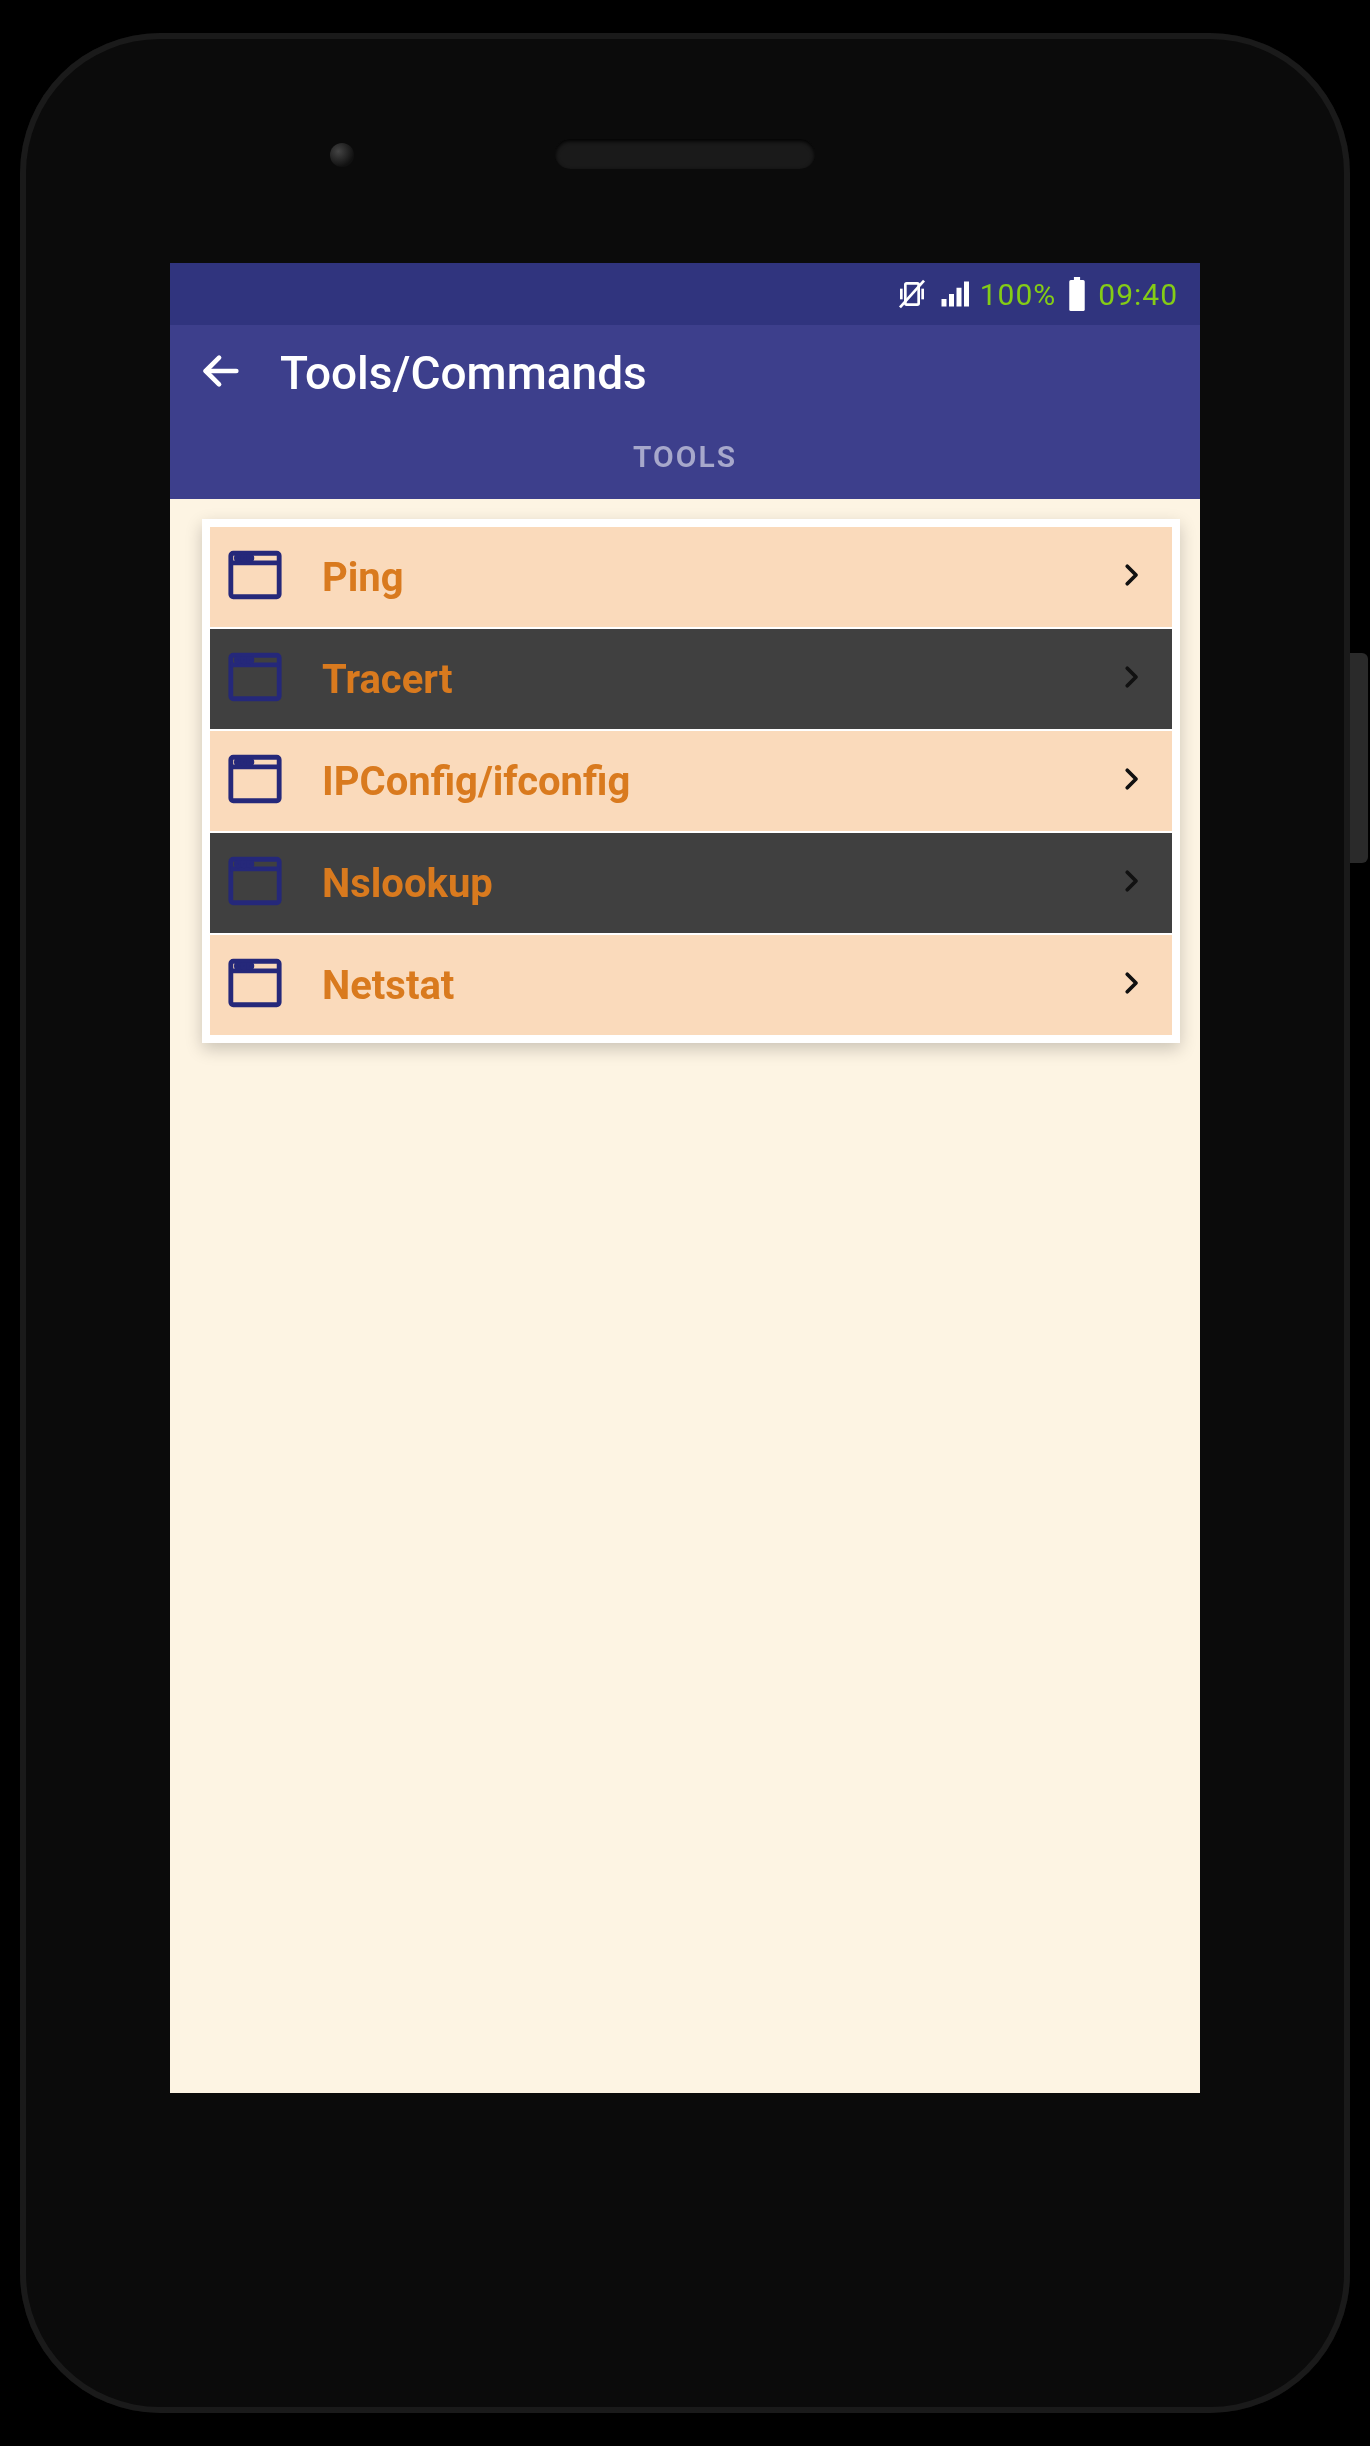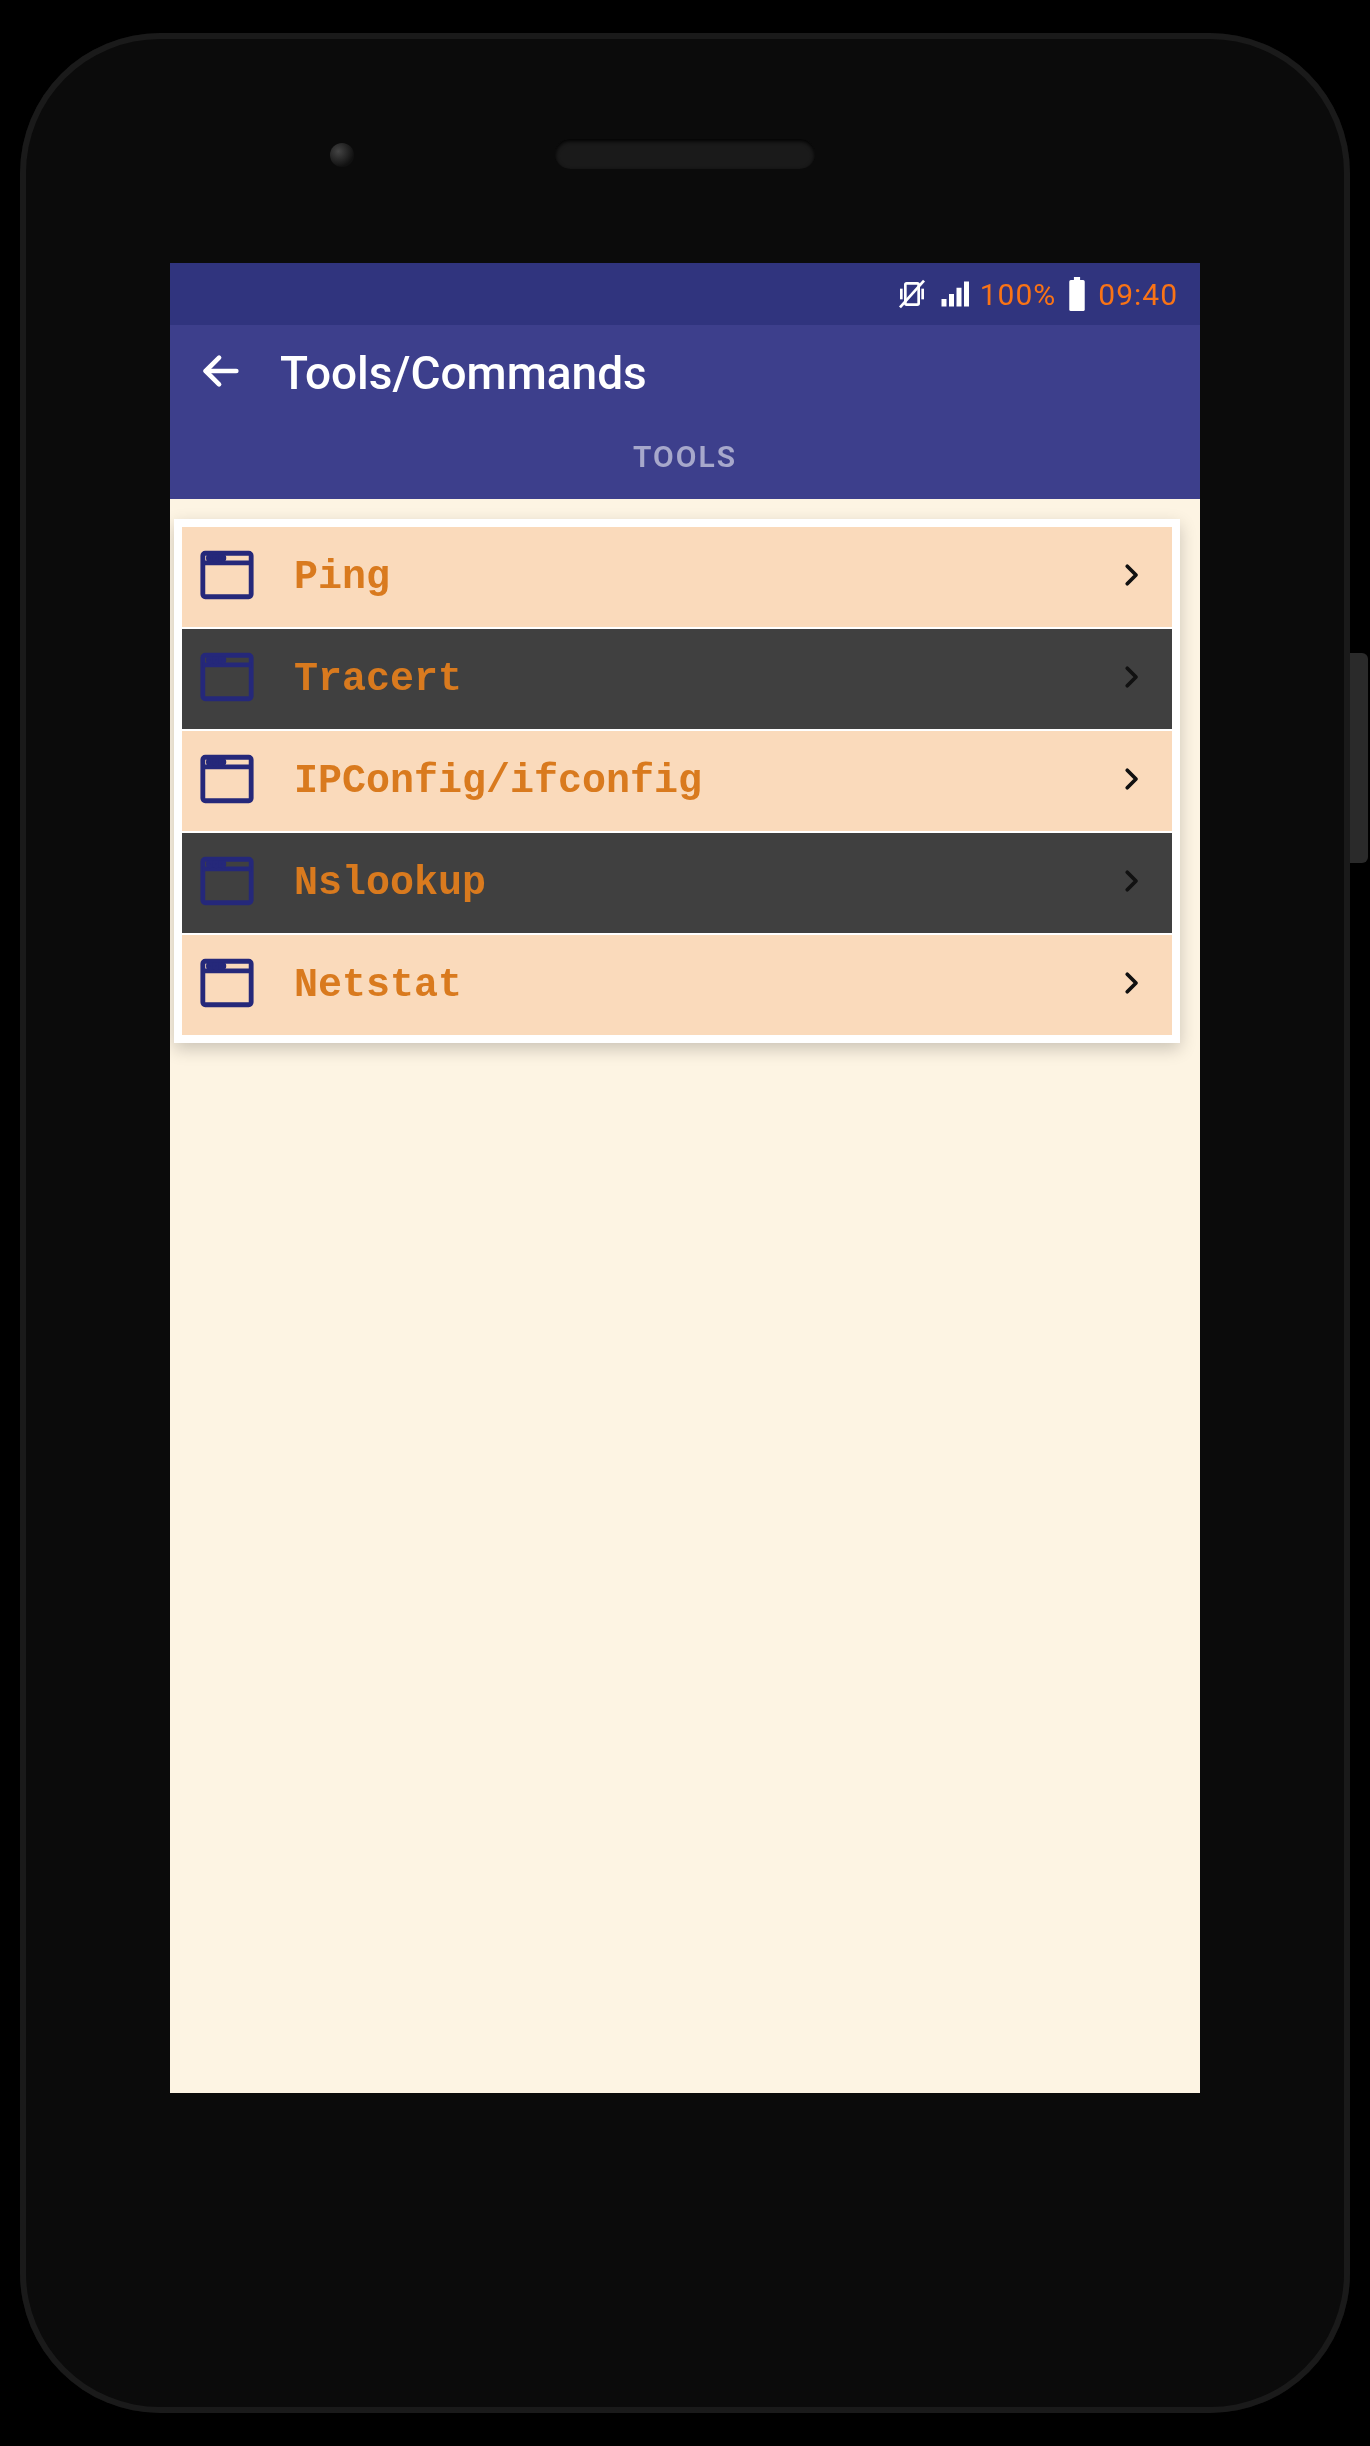--- a/index.html
+++ b/index.html
@@ -60,21 +60,21 @@
   overflow: hidden;
 }
 .statusbar {
   height: 62px;
   background: #30347E;
   display: flex;
   align-items: center;
   justify-content: flex-end;
   gap: 11px;
   padding: 0 22px;
-  color: #f97316;
+  color: #84cc16;
   font-size: 30px;
 }
 .statusbar svg { display: block; }
 .st-time { letter-spacing: 1px; font-weight: 400; }
 .st-pct { letter-spacing: 1px; }
 .appbar {
   height: 96px;
   background: #3D3F8C;
   display: flex;
   align-items: center;
@@ -101,22 +101,21 @@
   font-weight: 600;
   letter-spacing: 2px;
   border-bottom: 7px solid transparent;
 }
 .tab.inactive { color: rgba(255,255,255,.55); }
 .tab.active {
   color: #fff;
   border-bottom-color: #9da6d8;
 }
 .content {
-  padding: 20px 20px 0 4px;
-  font-family: Liberation Mono, monospace;
+  padding: 20px 20px 0 32px;
 }
 .card {
   background: #fff;
   padding: 8px;
   box-shadow: 0 6px 16px rgba(0,0,0,.20);
 }
 .row {
   display: flex;
   align-items: center;
   height: 100px;

